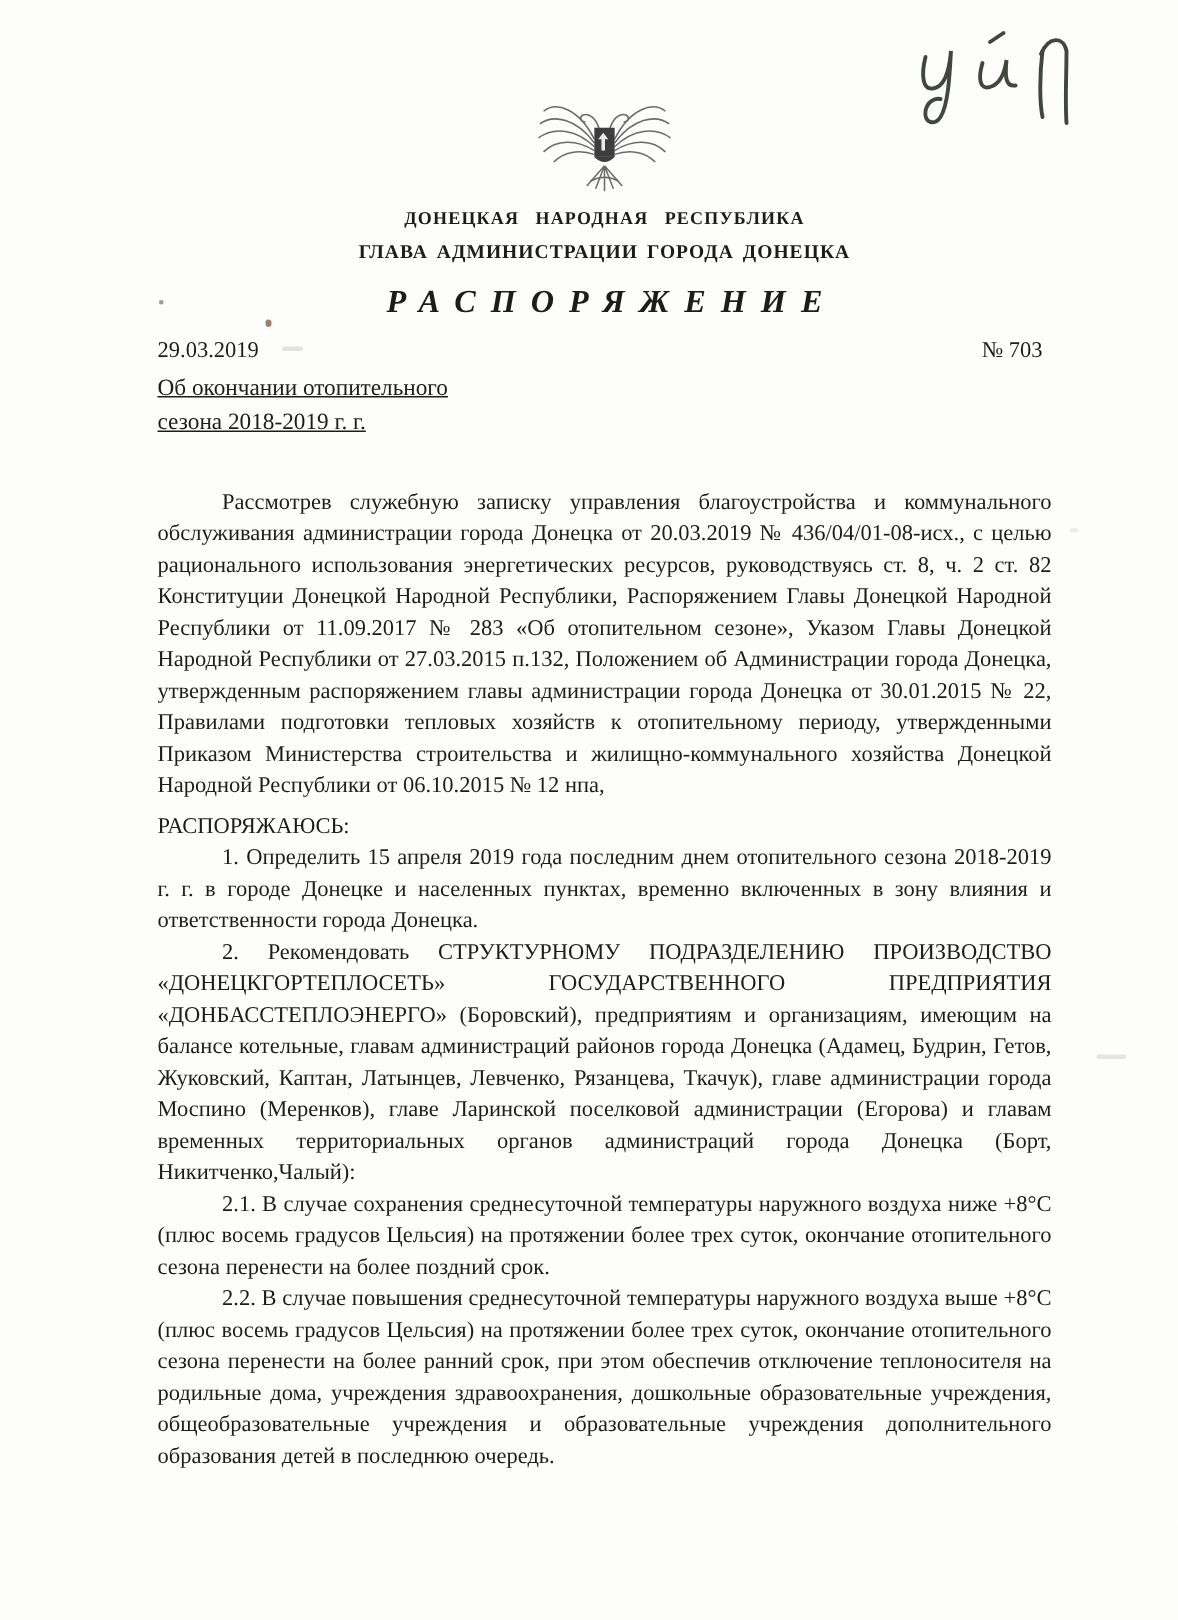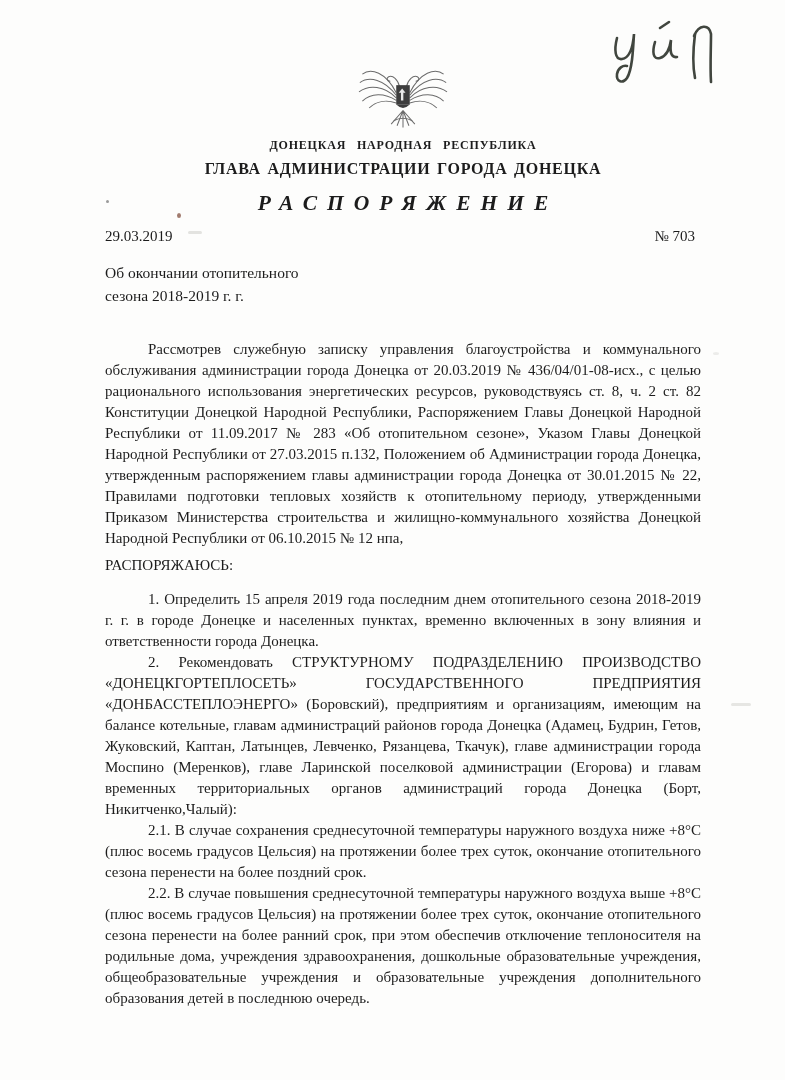--- a/index.html
+++ b/index.html
@@ -23,21 +23,21 @@
   .republic {
     margin-top: 8px;
     font-size: 12px;
     font-weight: bold;
     letter-spacing: 0.8px;
     word-spacing: 7px;
     white-space: nowrap;
   }
   .authority {
     margin-top: 7px;
-    font-size: 16px;
+    font-size: 13px;
     font-weight: bold;
     letter-spacing: 0.7px;
     word-spacing: 2px;
     white-space: nowrap;
   }
   .doc-type {
     margin-top: 13px;
     font-size: 21.5px;
     font-weight: bold;
     letter-spacing: 10px;
@@ -46,36 +46,37 @@
     font-style: italic;
   }
   .meta-row {
     display: flex;
     justify-content: space-between;
     margin-top: 12px;
     font-size: 15px;
   }
   .meta-number { padding-right: 6px; }
   .subject {
-    margin-top: 16px;
+    margin-top: 4px;
     font-size: 15.5px;
     line-height: 23px;
+    text-decoration: underline;
   }
   .bodytext {
     font-size: 15px;
     line-height: 21px;
     text-align: justify;
   }
   p.para {
     margin: 0;
     text-indent: 43px;
   }
   p.preamble { margin-top: 32px; }
   p.resolve  { margin-top: 6px; text-indent: 0; text-align: left; }
-  p.item-first { margin-top: 13px; }
+  p.item-first { }
   .handwriting {
     position: absolute;
     left: 603px;
     top: 12px;
     width: 130px;
     height: 100px;
   }
   .speck { position: absolute; border-radius: 50%; }
   .speck-1 { left: 177px; top: 213px; width: 4px; height: 5px; background: #8a5a4a; opacity: .8; }
   .speck-2 { left: 106px; top: 200px; width: 3px; height: 3px; background: #9a9a9a; }

